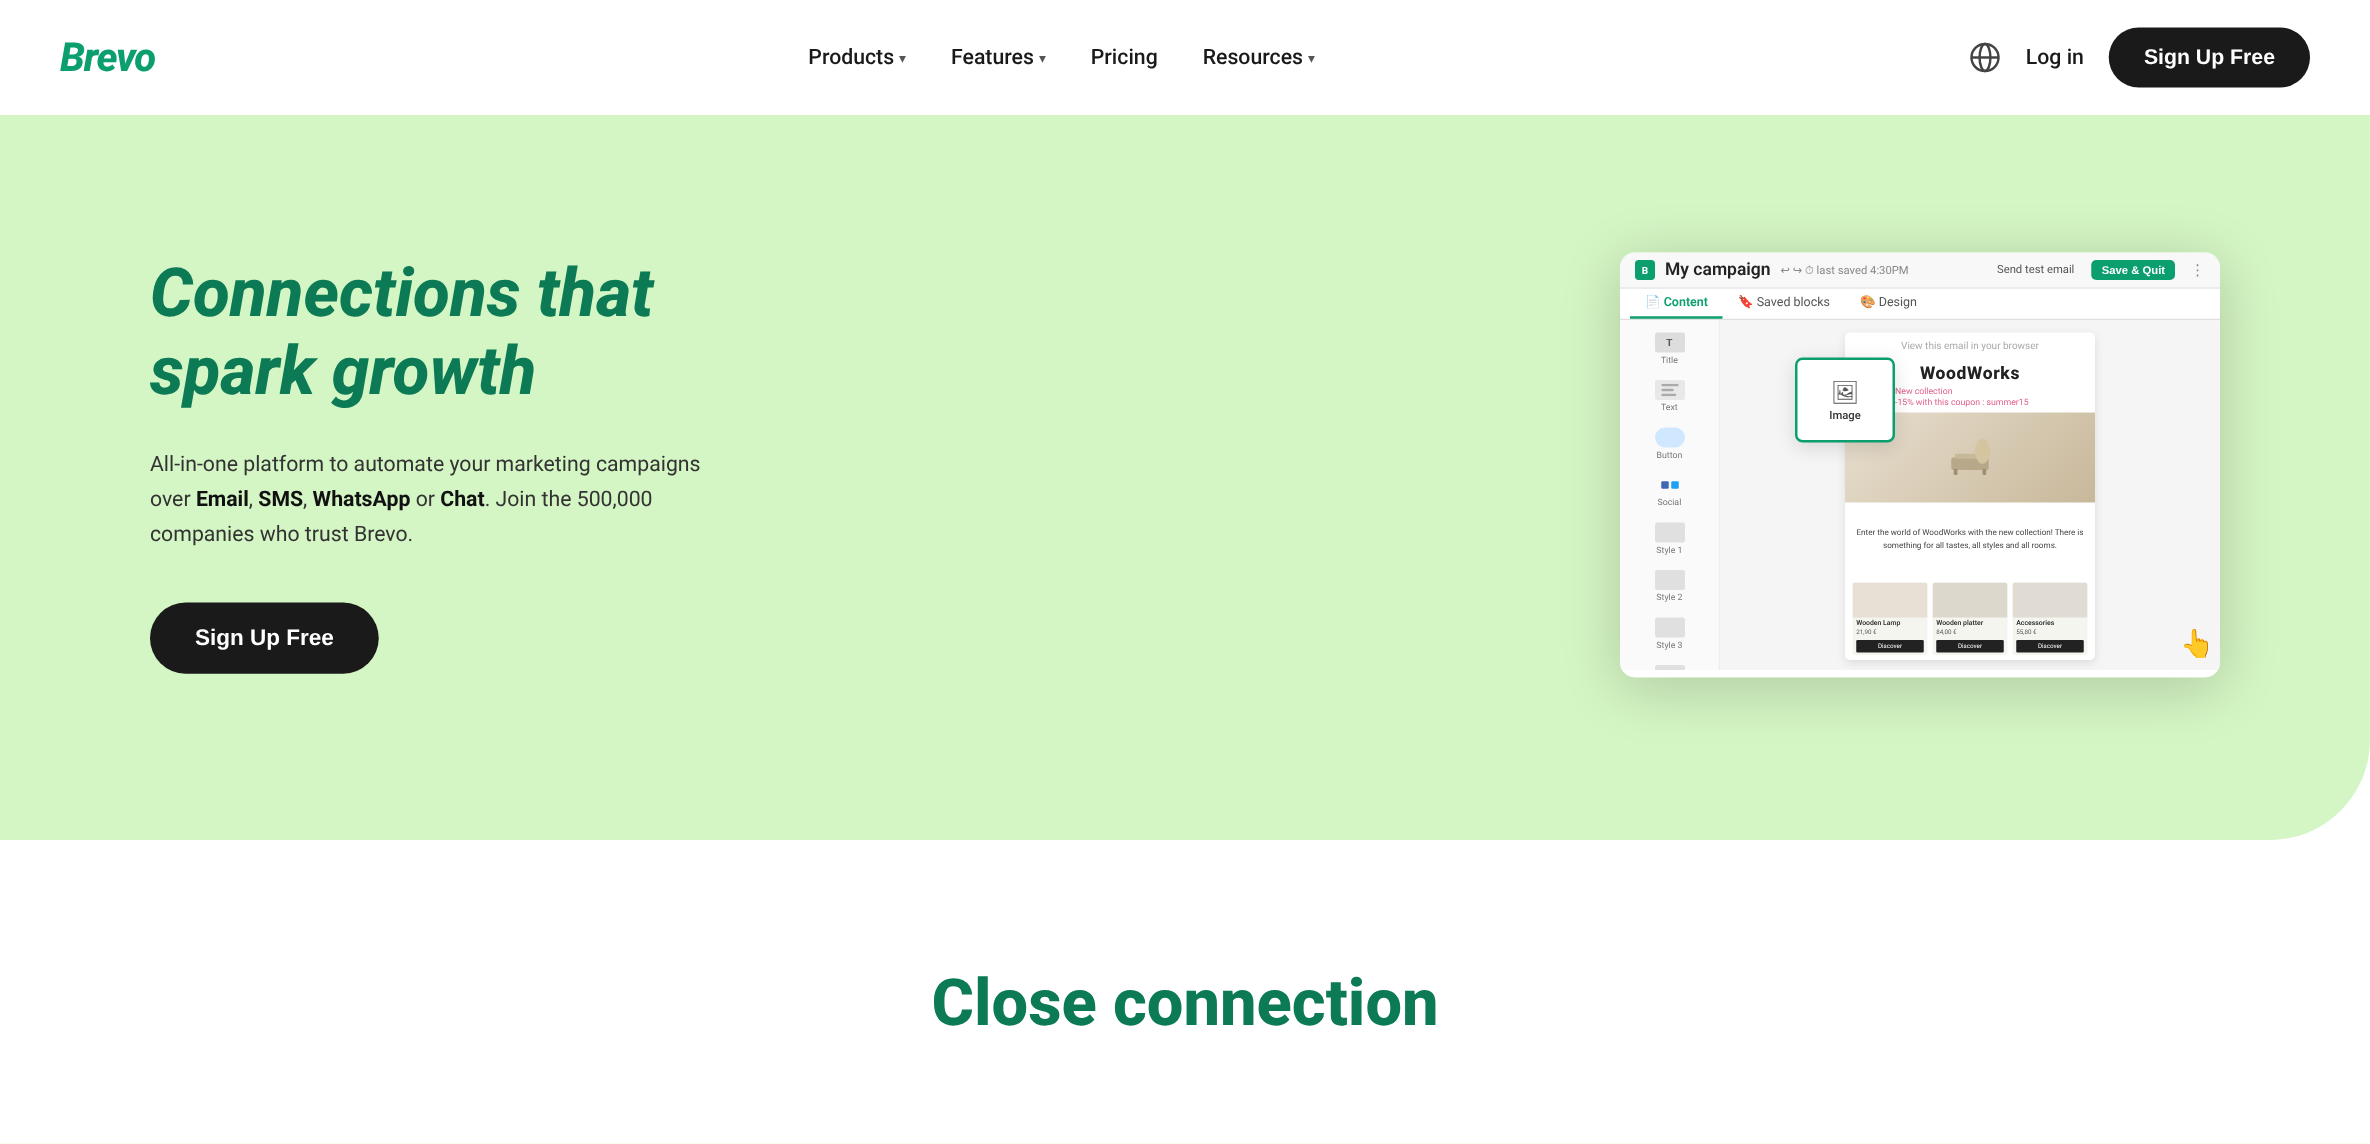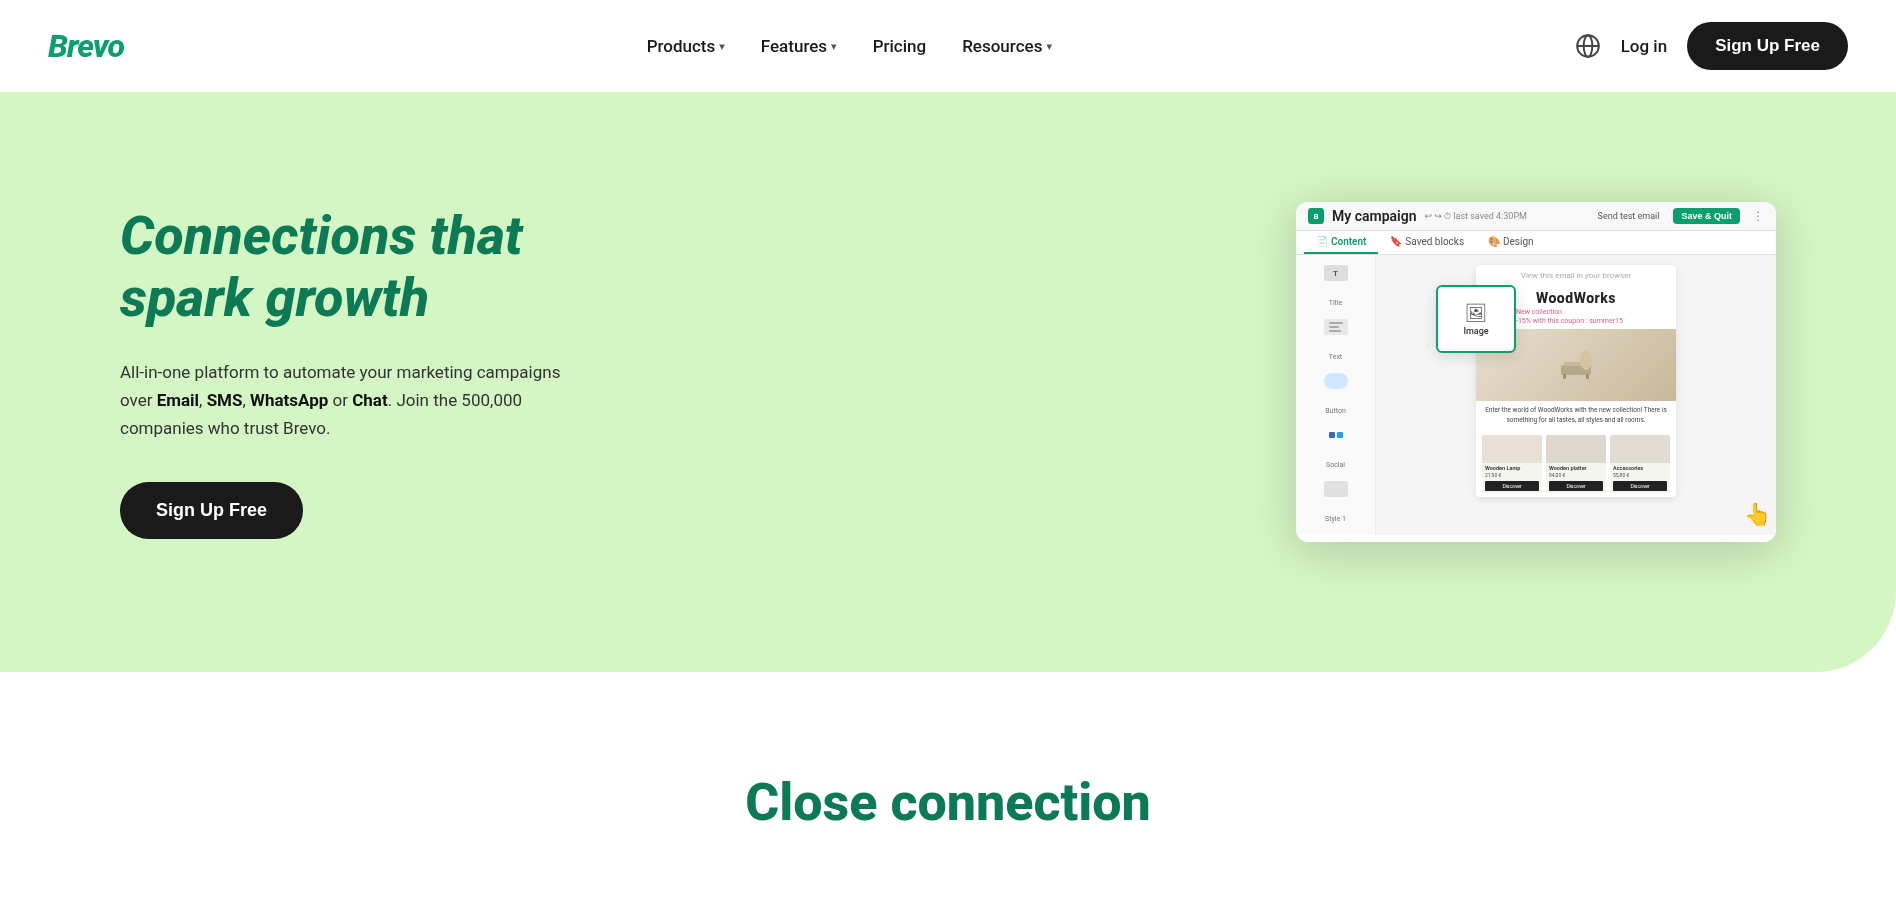--- a/index.html
+++ b/index.html
@@ -184,21 +184,21 @@
       gap: 2px;
       padding: 4px 2px;
       border-radius: 4px;
       cursor: pointer;
     }
     .mock-sidebar-icon {
       width: 24px; height: 16px;
       background: #e0e0e0;
       border-radius: 2px;
     }
-    .mock-sidebar-label { font-size: 7px; color: #777; margin-top: 16px; }
+    .mock-sidebar-label { font-size: 7px; color: #777; }
     .mock-canvas {
       flex: 1;
       background: #f5f5f5;
       display: flex;
       align-items: flex-start;
       justify-content: center;
       padding: 10px;
       overflow: hidden;
       position: relative;
     }
@@ -235,21 +235,21 @@
       width: 100%;
       height: 72px;
       background: linear-gradient(135deg, #e8e0d4 0%, #d4c8b4 100%);
       display: flex;
       align-items: center;
       justify-content: center;
       font-size: 7px;
       color: #999;
     }
     .mock-email-text {
-      padding: 5px 8px;
+      padding: 20px 8px;
       font-size: 6.5px;
       color: #444;
       line-height: 1.5;
       text-align: center;
     }
     .mock-email-products {
       display: flex;
       gap: 4px;
       padding: 4px 6px;
     }

